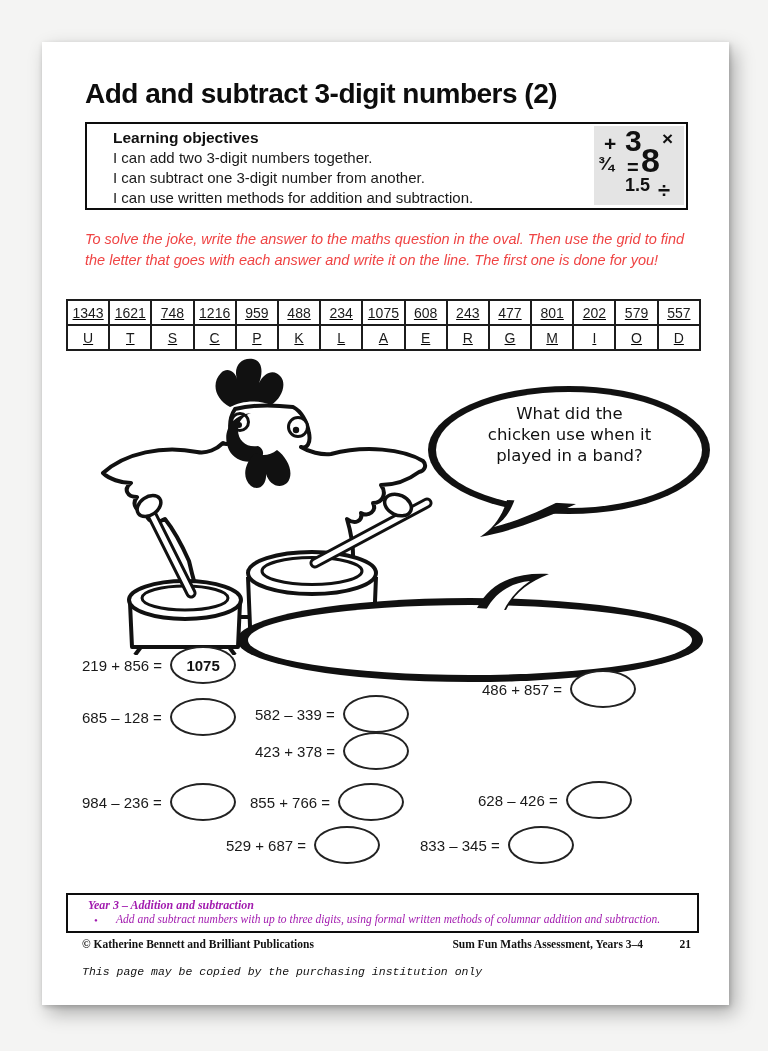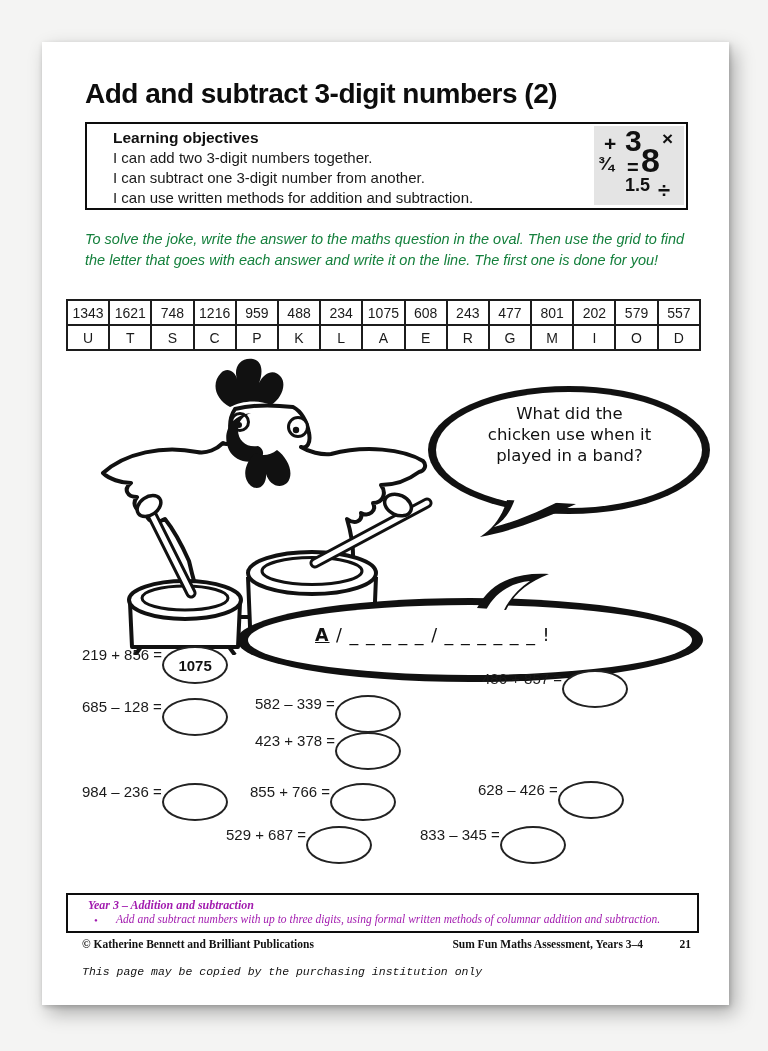--- a/index.html
+++ b/index.html
@@ -37,26 +37,26 @@
   .sym-three{left:31px;top:0px;font-size:30px;}
   .sym-times{left:68px;top:3px;font-size:19px;}
   .sym-fraction{left:4px;top:28px;font-size:19px;}
   .sym-equals{left:33px;top:31px;font-size:20px;}
   .sym-eight{left:47px;top:17px;font-size:34px;}
   .sym-decimal{left:3px;top:50px;font-size:18px;margin-left:28px;}
   .sym-divide{left:64px;top:54px;font-size:22px;}
   
   .instructions{
     position:absolute;left:43px;top:187px;width:612px;
-    font-style:italic;font-size:14.5px;line-height:1.45;color:#15803d;
+    font-style:italic;font-size:14.5px;line-height:1.45;color:#ef4444;
   }
   
   .grid-table{
     position:absolute;left:24px;top:257px;width:635px;
-    border-collapse:collapse;table-layout:fixed;
+    border-collapse:collapse;table-layout:fixed;text-decoration:underline;
   }
   .grid-table td{
     border:2px solid #1c1c1c;text-align:center;
     font-size:14px;color:#1a1a1a;height:23px;padding:0;
   }
   
   .chicken-svg{position:absolute;left:43px;top:313px;}
   
   .speech-bubble{position:absolute;left:380px;top:336px;width:295px;height:190px;}
   .speech-bubble svg{position:absolute;left:0;top:0;}
@@ -69,21 +69,21 @@
   .answer-bubble{position:absolute;left:195px;top:528px;width:470px;height:130px;}
   .answer-bubble svg{position:absolute;left:0;top:0;}
   .answer-line{
     position:absolute;left:78px;top:55px;width:360px;
     font-family:"DejaVu Sans",sans-serif;font-size:17.5px;color:#111;
     letter-spacing:1px;white-space:nowrap;
   }
   .answer-prefix{text-decoration:underline;font-weight:bold;}
   
   .eq{
-    position:absolute;display:flex;align-items:flex-start;
+    position:absolute;display:flex;align-items:center;gap:8px;
     font-size:15px;color:#1a1a1a;
   }
   .oval{
     width:62px;height:34px;border:2.2px solid #222;border-radius:50%;
     display:flex;align-items:center;justify-content:center;
     font-weight:bold;font-size:15px;color:#111;background:#fff;flex:0 0 auto;
   }
   
   .footer-box{
     position:absolute;left:24px;top:851px;width:633px;height:40px;
@@ -251,21 +251,20 @@
     </div>
   </div>
 
   <div class="answer-bubble">
     <svg width="470" height="130" viewBox="0 0 470 130">
       <ellipse cx="233" cy="70" rx="233" ry="42" fill="#111"></ellipse>
       <ellipse cx="233" cy="70" rx="222" ry="35" fill="#fff"></ellipse>
       <path d="M240,38 C253,13 277,2 312,4 C291,12 277,24 269,40 Z" fill="#111"></path>
       <path d="M249,40 C258,23 273,13 293,11 C281,19 272,29 266,42 Z" fill="#fff"></path>
     </svg>
-    <div class="answer-line"><span class="answer-prefix">A</span><span> / _ _ _ _ _ / _ _ _ _ _ _ !</span></div>
   </div>
 
   <div class="eq" style="left:40px;top:604px;">
     <span>219 + 856 =</span>
     <span class="oval">1075</span>
   </div>
   <div class="eq" style="left:40px;top:656px;">
     <span>685 – 128 =</span>
     <span class="oval"></span>
   </div>

